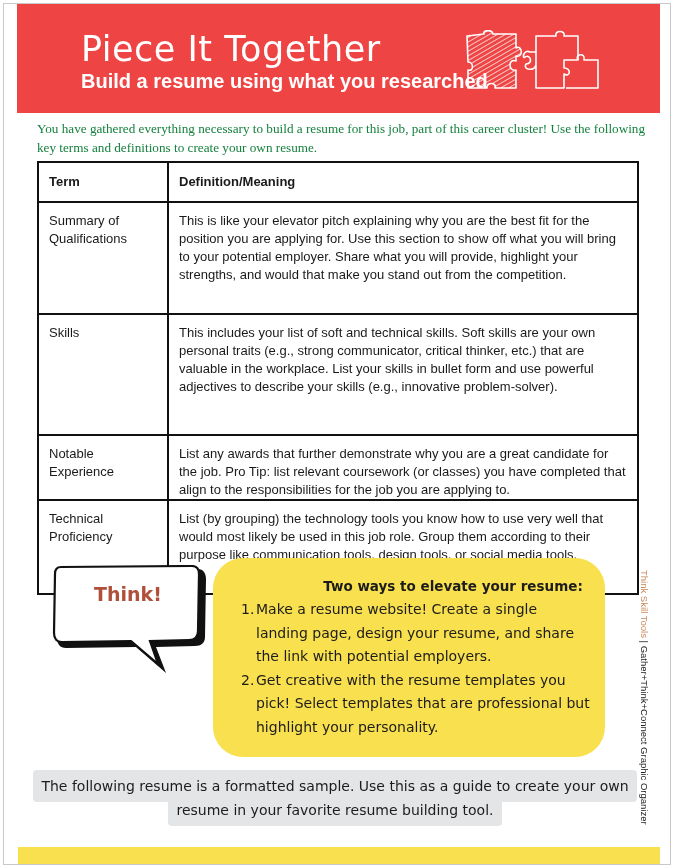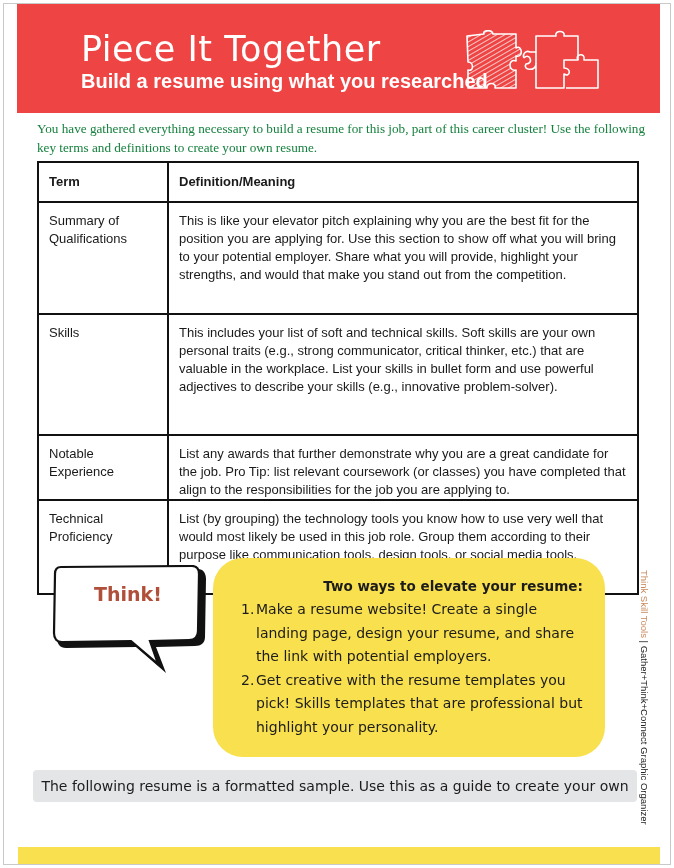--- a/index.html
+++ b/index.html
@@ -162,26 +162,27 @@
 
 <div class="tips">
   <div class="tips-title">Two ways to elevate your resume:</div>
   <ol class="tips-list">
     <li class="tips-item">
       <span class="tips-num">1.</span>
       <span class="tips-text">Make a resume website! Create a single landing page, design your resume, and share the link with potential employers.</span>
     </li>
     <li class="tips-item">
       <span class="tips-num">2.</span>
-      <span class="tips-text">Get creative with the resume templates you pick! Skills templates that are professional but highlight your personality.</span>
+      <span class="tips-text">Get creative with the resume templates you pick! Select templates that are professional but highlight your personality.</span>
     </li>
   </ol>
 </div>
 
 <div class="side-text">
   <span class="side-brand">Think Skill Tools</span><span class="side-rest"> | Gather+Think+Connect Graphic Organizer</span>
 </div>
 
 <div class="note">
   <span class="hl">The following resume is a formatted sample. Use this as a guide to create your own</span><br>
+  <span class="hl">resume in your favorite resume building tool.</span>
 </div>
 
 <div class="footer-bar"></div>
 
 </body></html>

